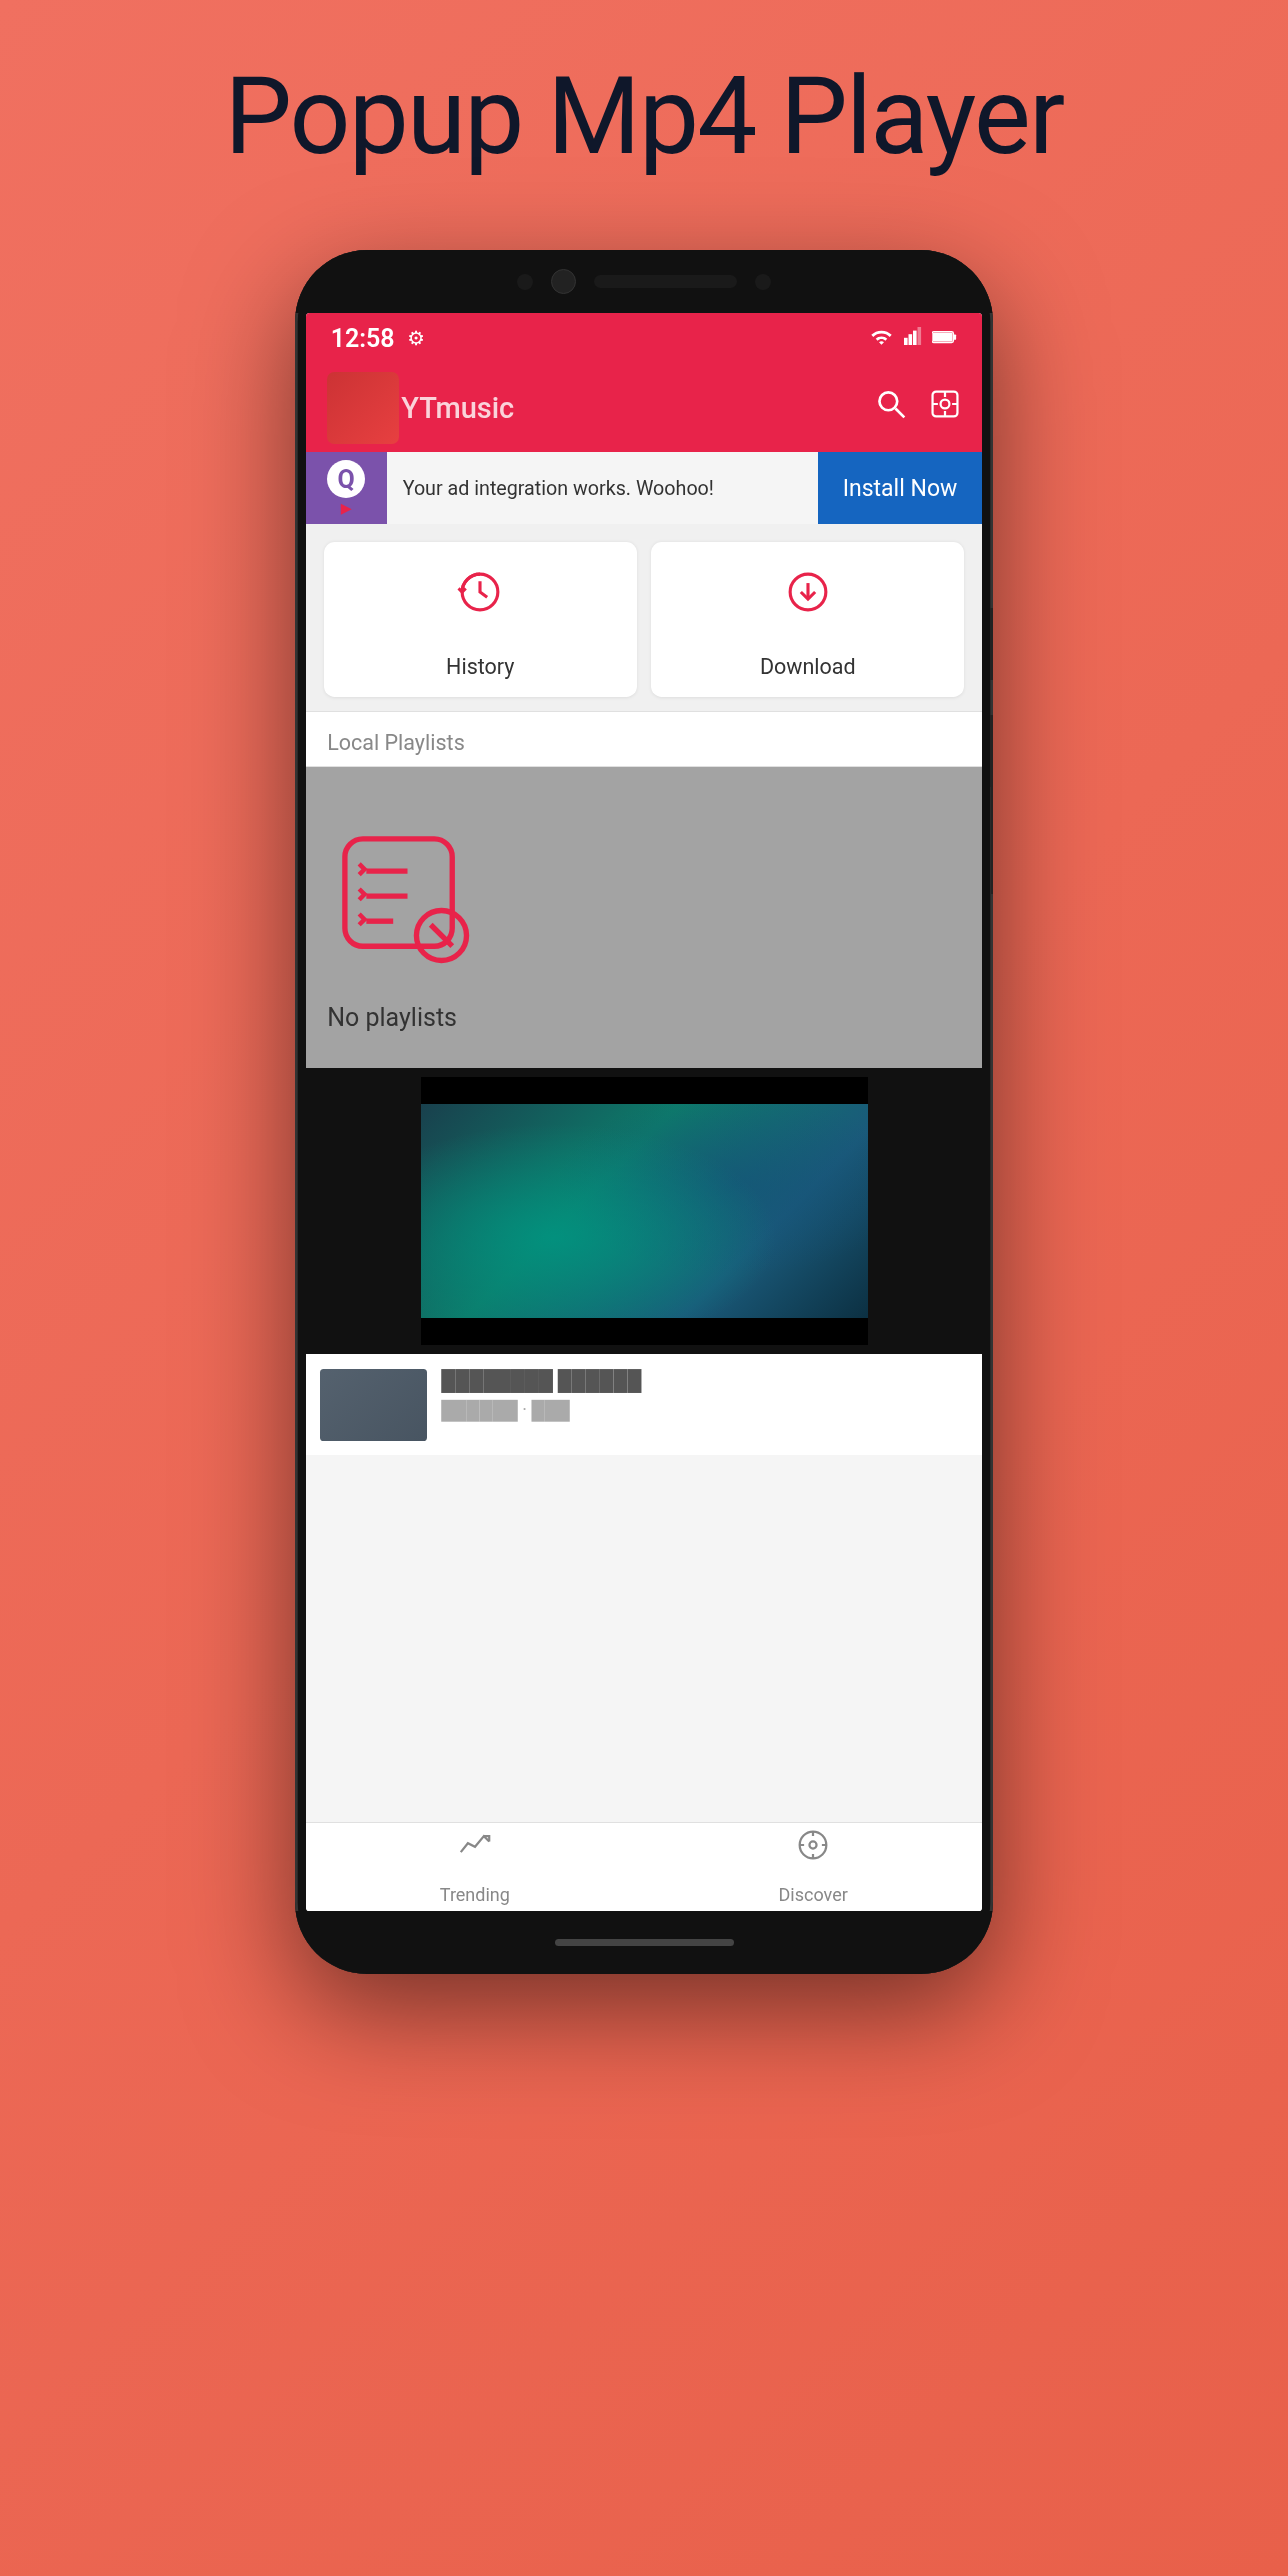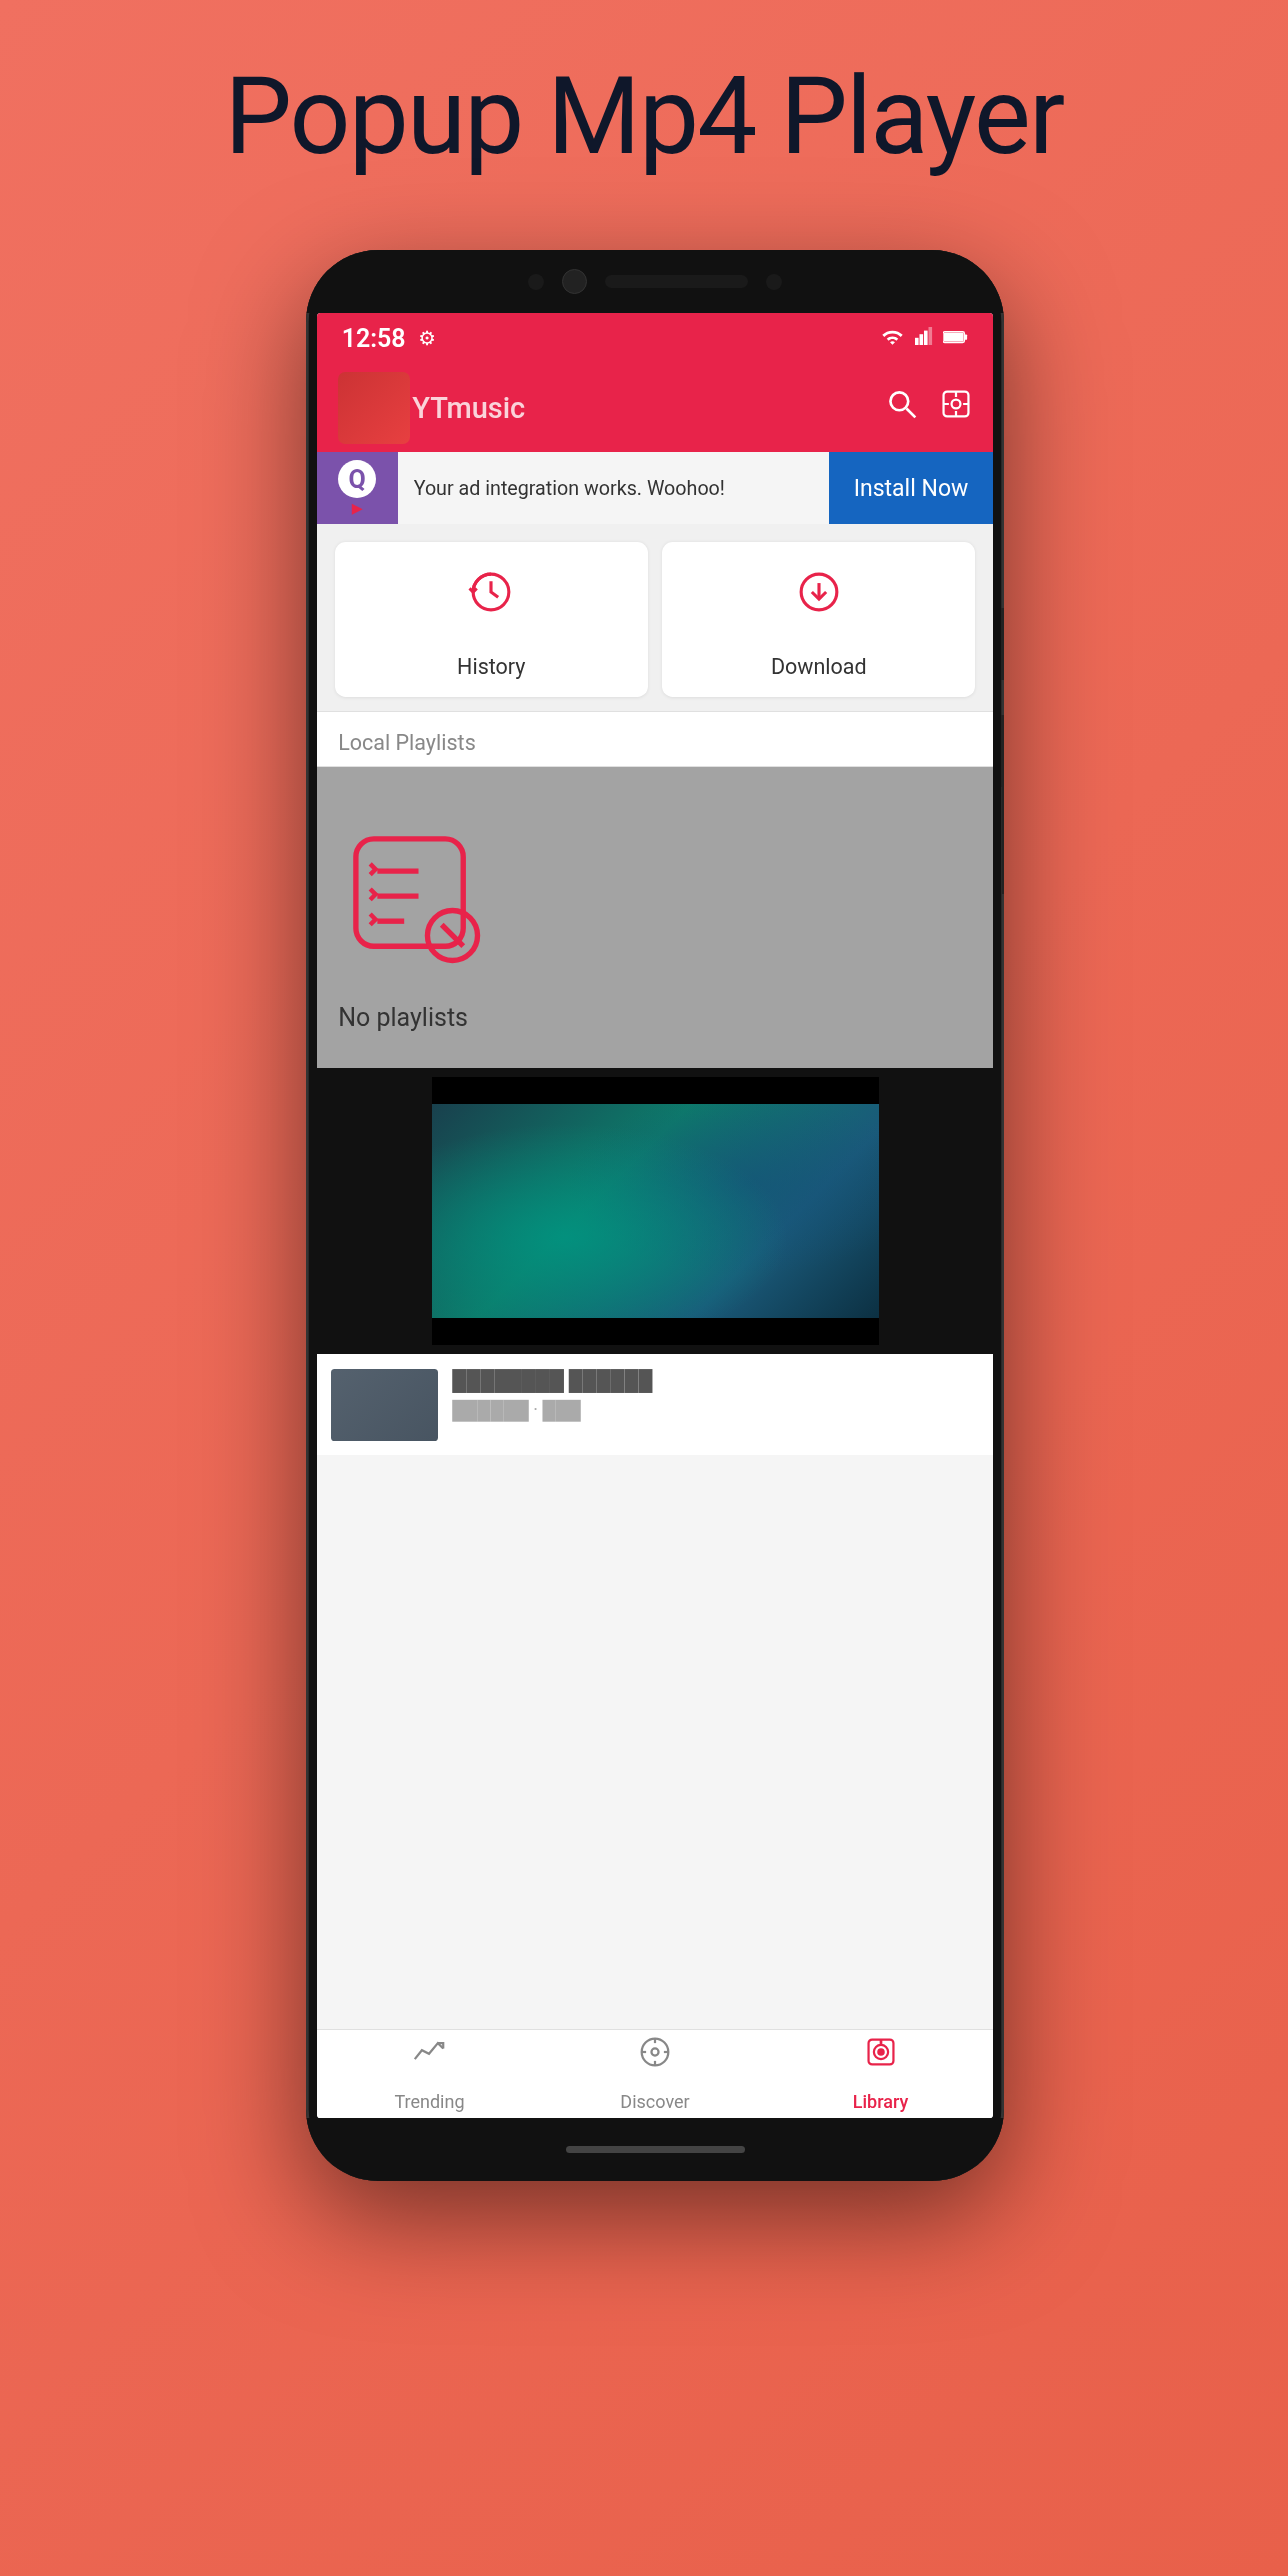--- a/index.html
+++ b/index.html
@@ -24,26 +24,25 @@
       letter-spacing: -1.8px;
     }
 
     
     .phone-frame {
       position: absolute;
       top: 250px;
       left: 50%;
       transform: translateX(-50%);
       width: 698px;
-      height: 1931px;
+      height: 1724px;
       background: #111;
       border-radius: 72px;
       box-shadow: 0 36px 107px rgba(0,0,0,0.5), inset 0 0 0 2.7px #333;
       overflow: hidden;
-      margin-left: 11px;
     }
 
     
     .phone-top-bar {
       position: absolute;
       top: 0; left: 0; right: 0;
       height: 63px;
       background: #111;
       display: flex;
       align-items: center;
@@ -496,31 +495,20 @@
             <circle cx="18" cy="18" r="4"></circle>
             <line x1="18" y1="3" x2="18" y2="8"></line>
             <line x1="18" y1="28" x2="18" y2="33"></line>
             <line x1="3" y1="18" x2="8" y2="18"></line>
             <line x1="28" y1="18" x2="33" y2="18"></line>
           </svg>
         </span>
         <span class="nav-label">Discover</span>
       </div>
 
-      <div class="nav-item">
-        <span class="nav-icon active">
-          <svg width="32" height="32" viewBox="0 0 36 36" fill="none" stroke="#e8234a" stroke-width="2.5">
-            <rect x="4" y="4" width="28" height="28" rx="4"></rect>
-            <circle cx="18" cy="18" r="8"></circle>
-            <circle cx="18" cy="18" r="3" fill="#e8234a"></circle>
-            <line x1="18" y1="4" x2="18" y2="10" stroke-width="3"></line>
-          </svg>
-        </span>
-        <span class="nav-label active">Library</span>
-      </div>
 
     </div>
 
   </div>
 
   <div class="phone-bottom-bar">
     <div class="home-indicator"></div>
   </div>
 
 </div>

